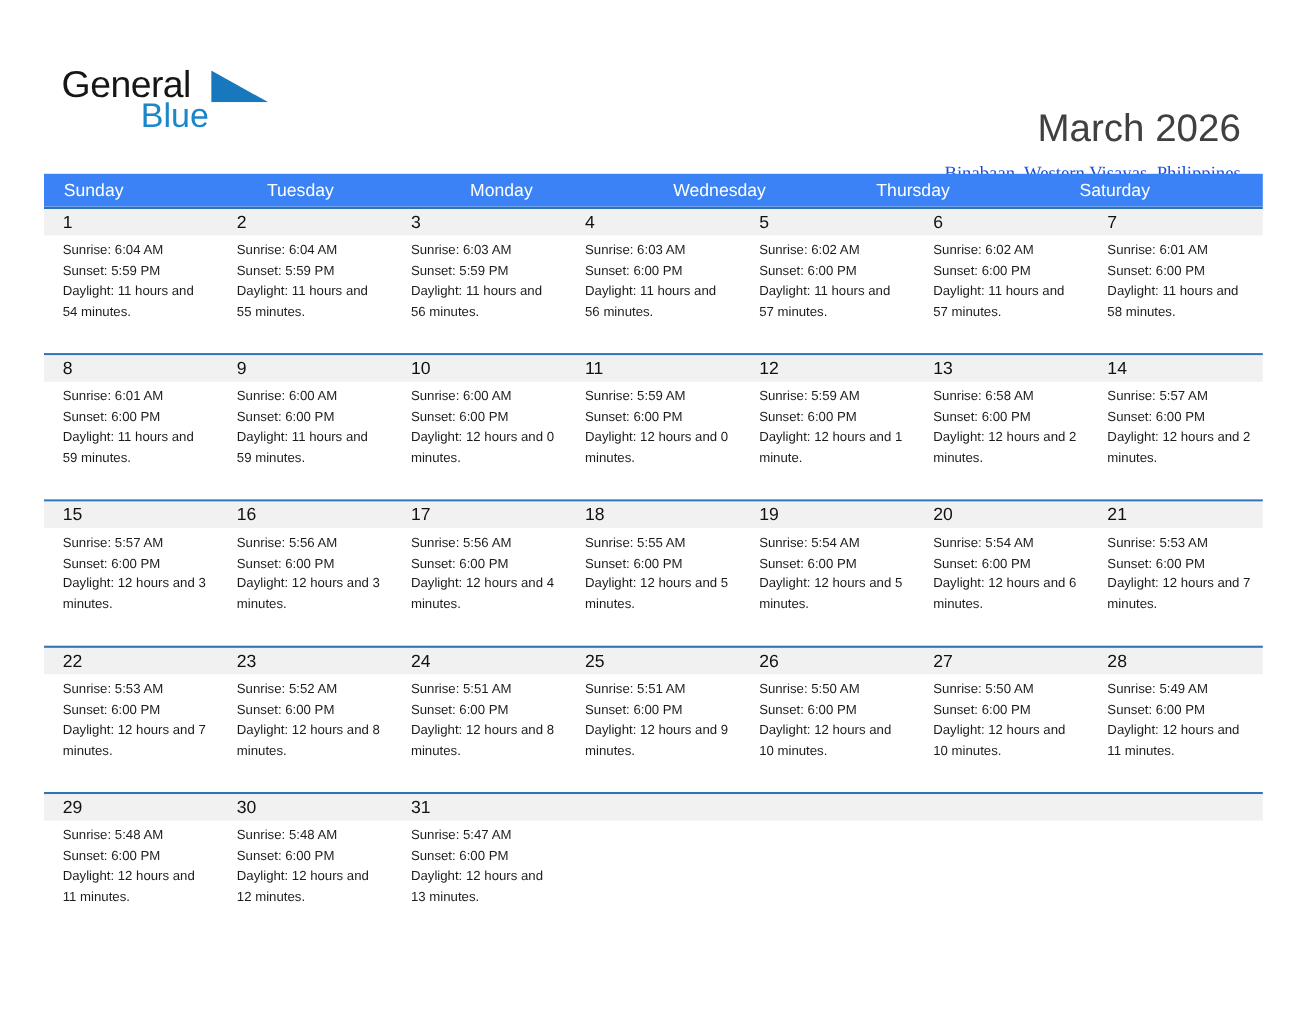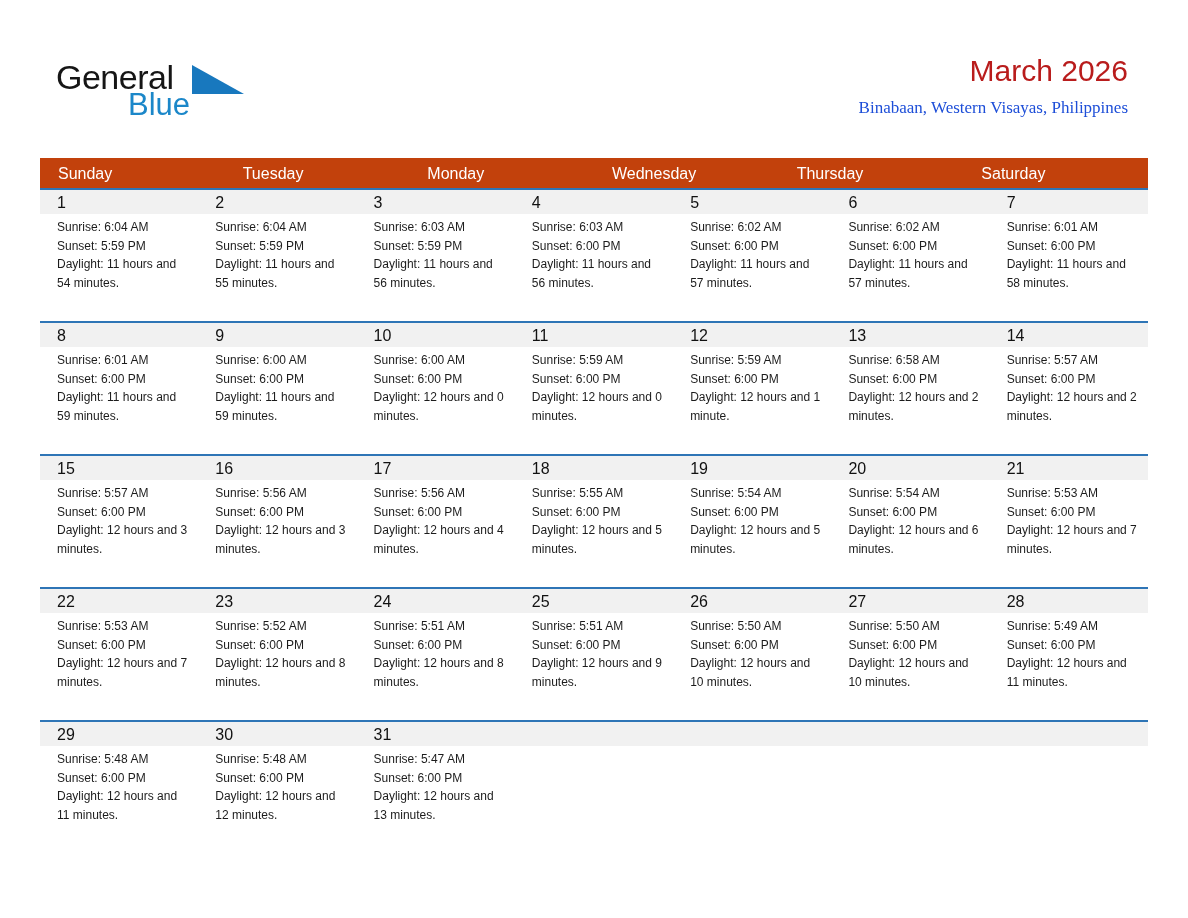--- a/index.html
+++ b/index.html
@@ -6,31 +6,31 @@
   html,body { background:#ffffff; }
   .page {
     position:relative;
     width:1188px; height:918px;
     background:#ffffff;
     font-family:"Liberation Sans", sans-serif;
     overflow:hidden;
   }
   
   .logo { position:absolute; left:56px; top:60px; }
-  .logo-row { display:flex; align-items:flex-end;gap:16px; }
+  .logo-row { display:flex; align-items:center;gap:16px; }
   .logo-general { font-size:34px; color:#161616; letter-spacing:-0.5px; line-height:1.0; }
   .logo-triangle { margin:3px 0 0 3px; display:block; }
   .logo-blue { font-size:31px; color:#1B87C9; line-height:1.0; margin:-5px 0 0 72px; }
   
   .title-block { position:absolute; top:54px; right:60px; text-align:right; }
-  .month-title { font-size:30px; color:#b91c1c; line-height:1.1; }
+  .month-title { font-size:35px; color:#404040; line-height:1.1;margin-top:44px; }
   .location-subtitle { font-size:17px; color:#1d4ed8; margin-top:12px; line-height:1.1;font-family:Liberation Serif, serif; }
   
   .calendar { position:absolute; left:40px; top:158px; width:1108px; }
-  .weekday-row { display:flex; height:30px; background:#c2410c;justify-content:center; }
+  .weekday-row { display:flex; height:30px; background:#3b82f6; }
   .weekday-cell {
     flex:1; color:#ffffff; font-size:16px; line-height:31px;
     padding-left:18px; overflow:hidden; white-space:nowrap; font-weight:400;
   }
   .week-row {
     position:relative; display:flex;
     height:133px; border-top:2px solid #2E75B6;
     background:#ffffff;
   }
   .week-band {

